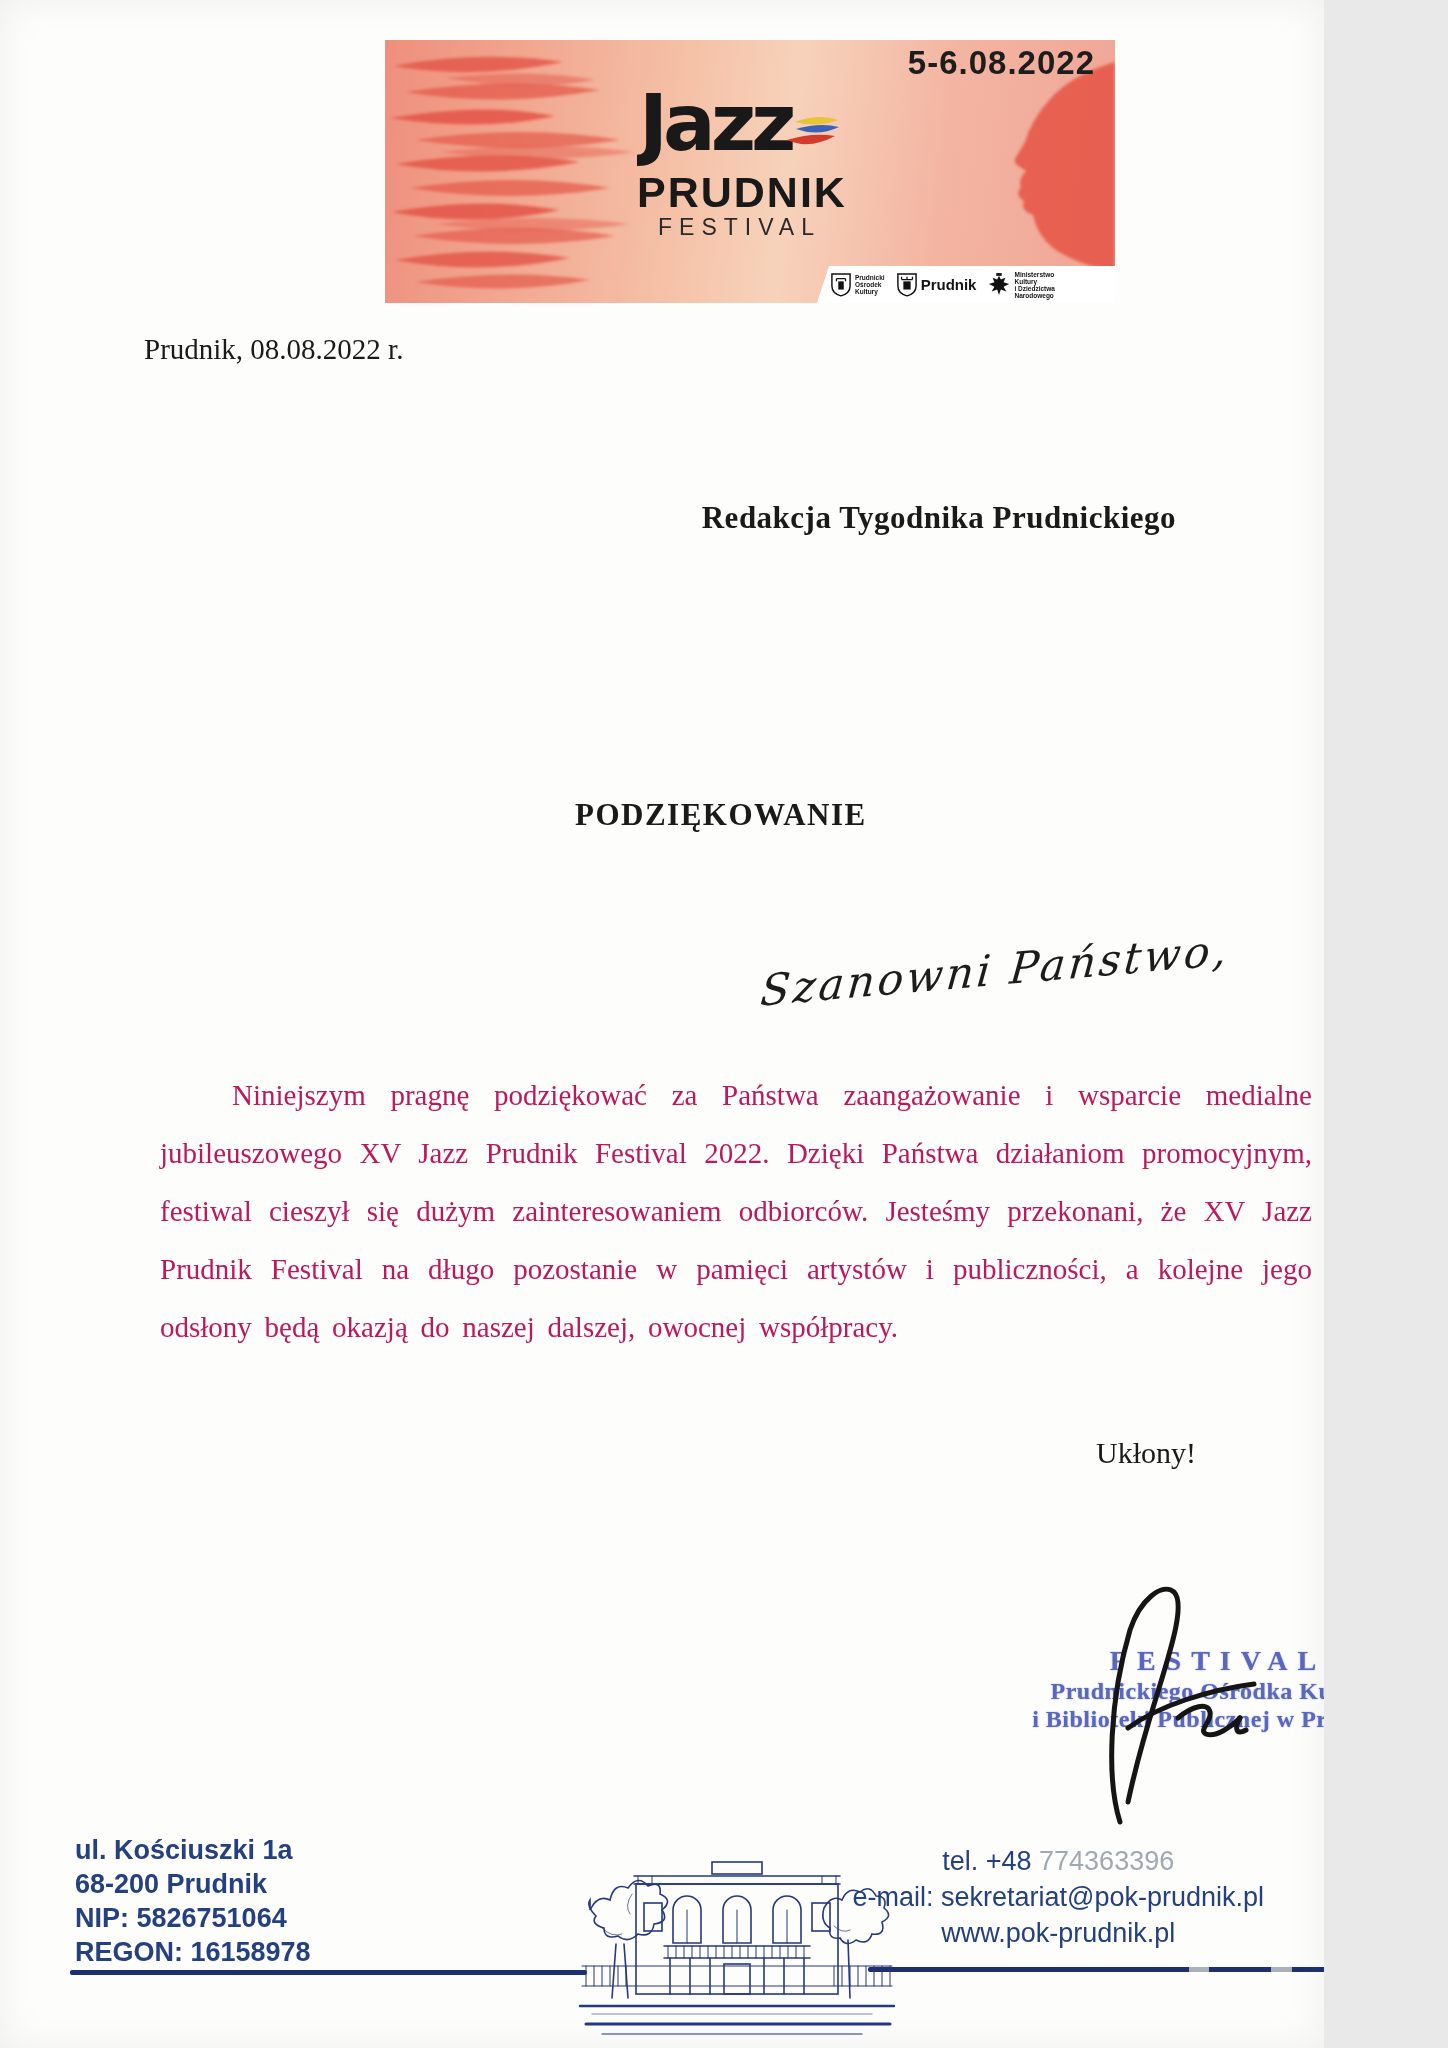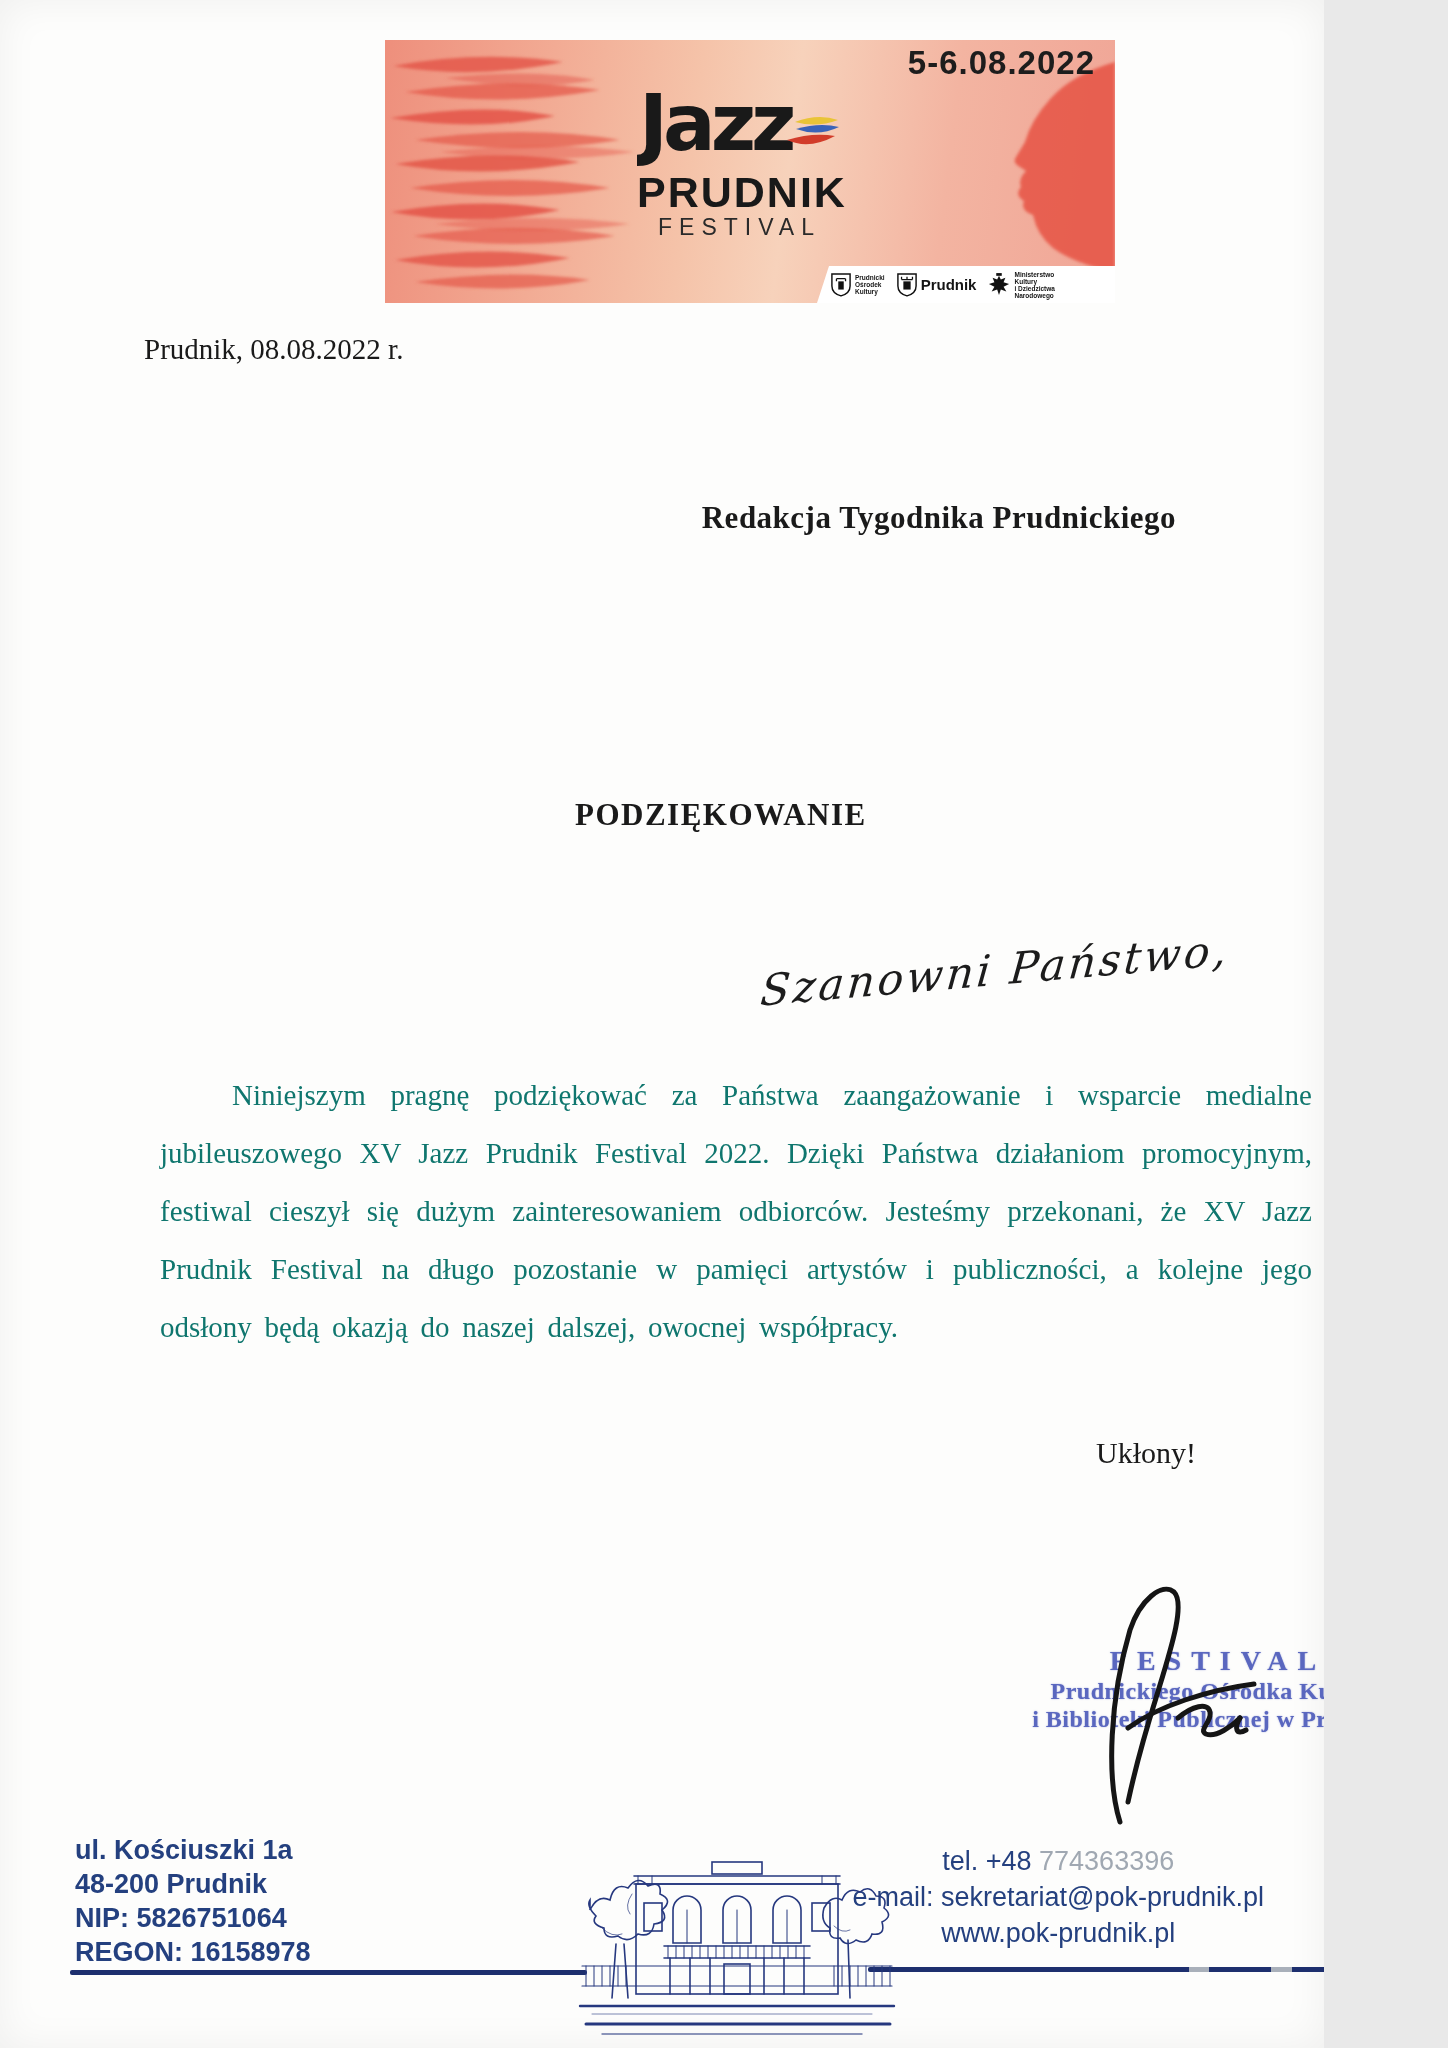--- a/index.html
+++ b/index.html
@@ -25,21 +25,21 @@
                 line-height:7px;color:#141414;white-space:nowrap;}
   .partner-big{font-family:"Liberation Sans",sans-serif;font-size:15px;font-weight:bold;color:#141414;}
   
   .place-date{position:absolute;left:144px;top:333px;font-size:29px;}
   .recipient{position:absolute;right:148px;top:500px;font-size:31px;font-weight:bold;letter-spacing:.5px;}
   .title{position:absolute;left:575px;top:797px;font-size:31px;font-weight:bold;letter-spacing:1.5px;}
   .greeting{position:absolute;left:760px;top:945px;font-family:"DejaVu Serif",serif;
             font-style:italic;font-size:43px;letter-spacing:3px;color:#1c1c1c;
             transform:rotate(-5deg) skewX(-10deg);}
   .body-par{position:absolute;left:160px;top:1066px;width:1152px;font-size:29px;line-height:58px;
-            text-align:justify;text-indent:72px;word-spacing:5.5px;color:#0f766e;}
+            text-align:justify;text-indent:72px;word-spacing:5.5px;color:#be185d;}
   .closing{position:absolute;right:128px;top:1436px;font-size:30px;}
   
   .stamp{position:absolute;left:1008px;top:1645px;width:420px;text-align:center;color:#5a67bf;
          text-shadow:0 0 1.5px rgba(90,103,191,.65);}
   .stamp-title{font-size:28px;font-weight:bold;letter-spacing:10px;line-height:32px;}
   .stamp-line{font-size:24px;font-weight:bold;letter-spacing:.5px;line-height:28px;}
   .stamp-name{margin-top:30px;font-size:28px;font-weight:bold;font-style:italic;letter-spacing:2px;}
   .signature{position:absolute;left:1058px;top:1578px;}
   
   .addr{position:absolute;left:75px;top:1833px;font-family:"Liberation Sans",sans-serif;
@@ -159,21 +159,21 @@
     <g fill="none" stroke="#151515" stroke-width="5" stroke-linecap="round" stroke-linejoin="round">
       <path d="M62 244 C 48 200 52 120 72 52 C 82 22 104 4 116 14 C 128 26 112 74 98 120 C 88 152 76 196 70 224"></path>
       <path d="M70 150 C 100 128 150 112 196 106"></path>
       <path d="M120 140 C 134 128 150 124 152 134 C 154 144 140 152 148 156 C 158 160 174 148 182 140"></path>
       <path d="M182 140 C 176 150 178 158 188 152"></path>
     </g>
   </svg>
 
   <div class="addr">
     <div>ul. Kościuszki 1a</div>
-    <div>48-200 Prudnik</div>
+    <div>68-200 Prudnik</div>
     <div>NIP: 5826751064</div>
     <div>REGON: 16158978</div>
   </div>
 
   <div class="contact">
     <div><span>tel. +48 </span><span class="faded">774363396</span></div>
     <div>e-mail: sekretariat@pok-prudnik.pl</div>
     <div>www.pok-prudnik.pl</div>
   </div>
 

